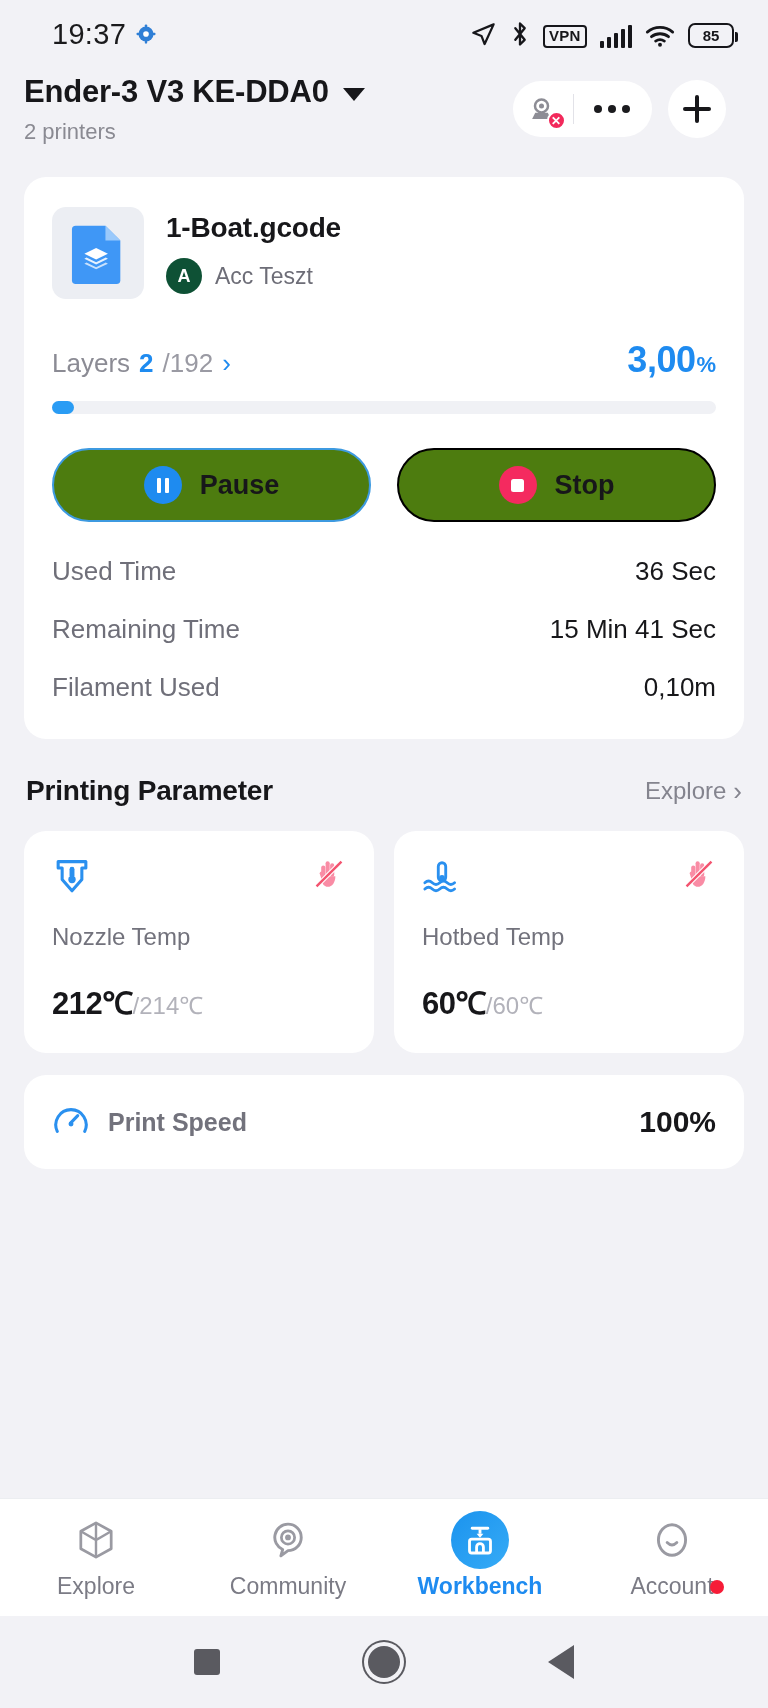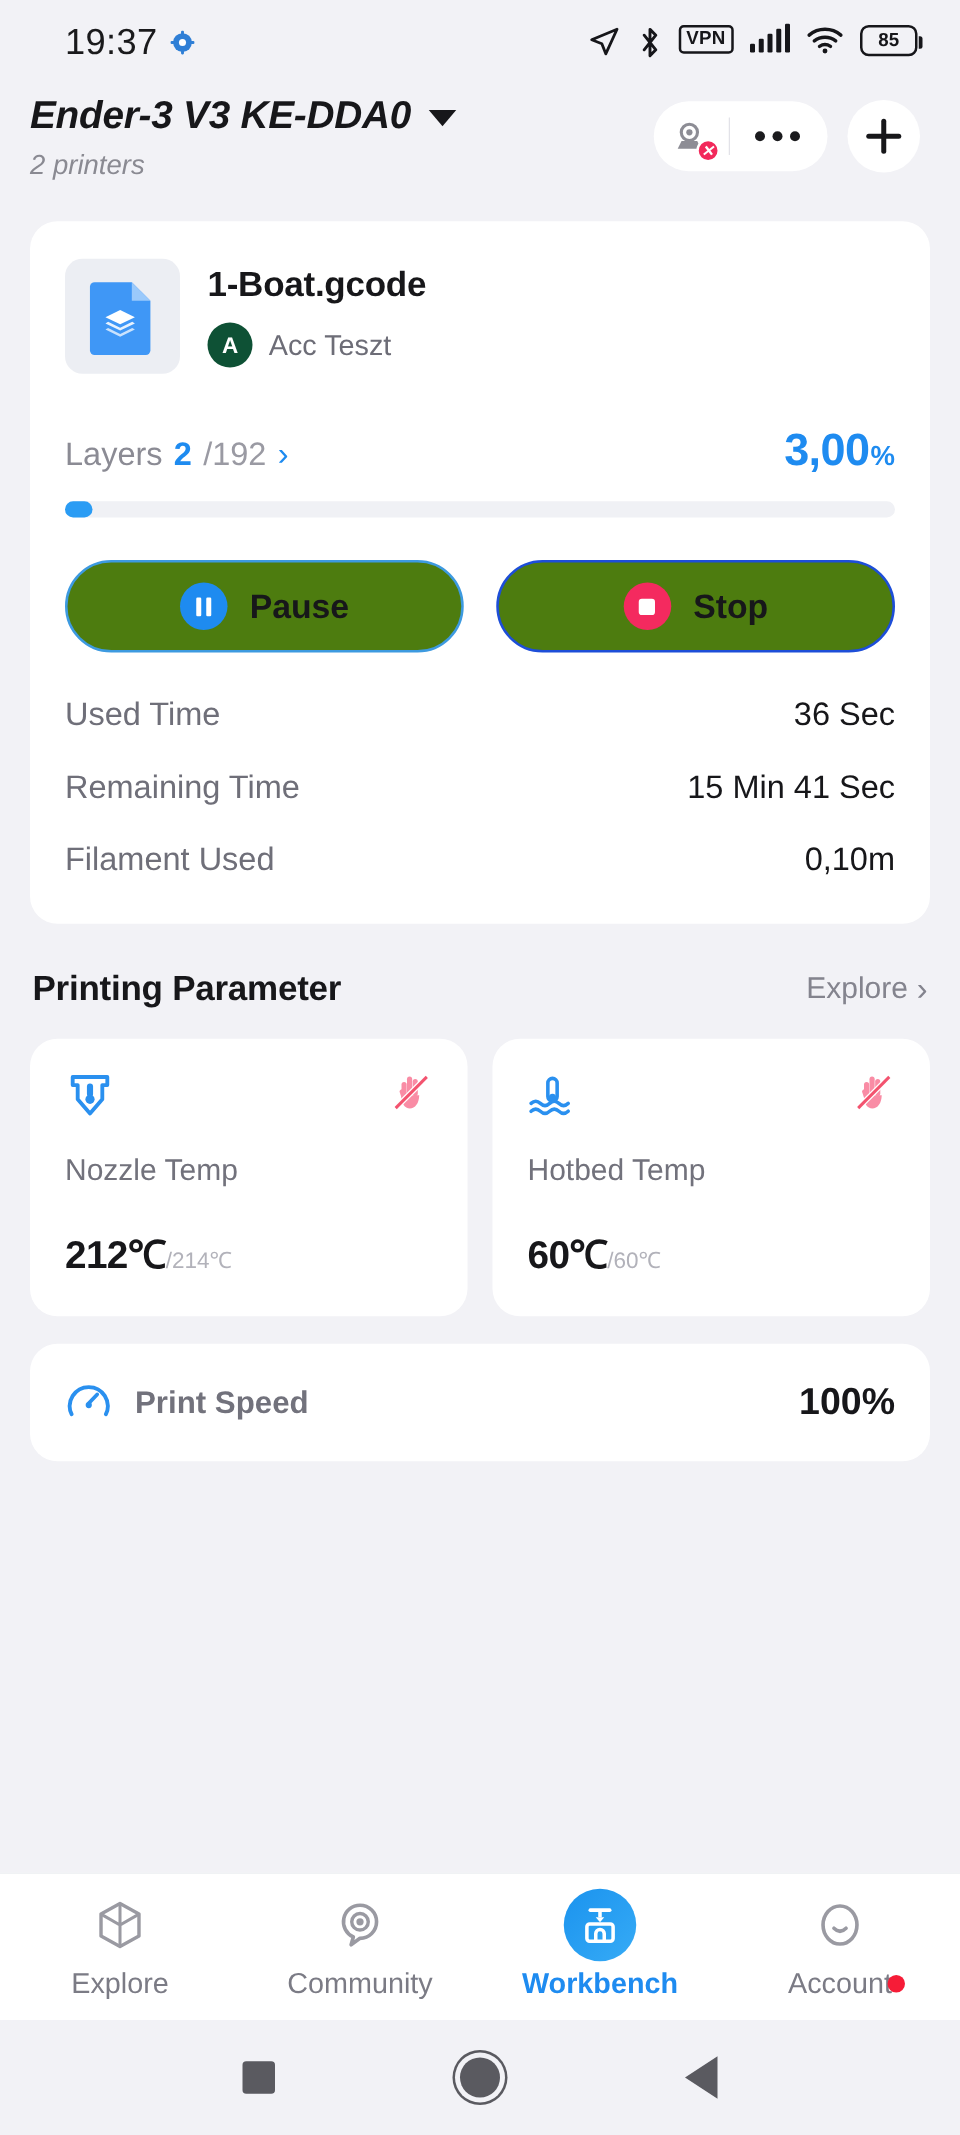--- a/index.html
+++ b/index.html
@@ -12,21 +12,21 @@
   }
   .phone { position: relative; width: 768px; height: 1708px; background: #f2f2f6; display: flex; flex-direction: column; }
 
   
   .statusbar {
     height: 68px; display: flex; align-items: center;
     justify-content: space-between; padding: 0 34px 0 52px; flex: none;
   }
   .sb-left { display: flex; align-items: center; gap: 10px; }
   .sb-time { font-size: 29px; font-weight: 400; color: #1a1a1c; letter-spacing: .3px; }
-  .sb-right { display: flex; align-items: flex-start; gap: 13px; }
+  .sb-right { display: flex; align-items: flex-end; gap: 13px; }
   .vpn-box {
     border: 2.5px solid #16161a; border-radius: 4px;
     font-size: 15px; font-weight: 700; padding: 1px 4px; color: #16161a;
     line-height: 1.12; letter-spacing: .2px;
   }
   .batt {
     width: 46px; height: 25px; border: 2.5px solid #16161a; border-radius: 7px;
     display: flex; align-items: center; justify-content: center; position: relative;
   }
   .batt::after {
@@ -35,21 +35,21 @@
   }
   .batt span { font-size: 15px; font-weight: 700; color: #16161a; }
   .bars { display: flex; align-items: flex-end; gap: 2.5px; height: 22px; }
   .bars i { width: 4.5px; background: #16161a; border-radius: 1px; display: block; }
   .bars i:nth-child(1){height:7px}.bars i:nth-child(2){height:11px}
   .bars i:nth-child(3){height:15px}.bars i:nth-child(4){height:19px}.bars i:nth-child(5){height:23px}
 
   
   .appbar {
     display: flex; align-items: flex-start; justify-content: space-between;
-    padding: 6px 32px 0 24px; flex: none; font-style: italic;
+    padding: 6px 42px 0 24px; flex: none;
   }
   .printer-title { display: flex; align-items: center; gap: 14px; }
   .printer-name { font-size: 31px; font-weight: 700; color: #17171a; letter-spacing: -.2px; }
   .caret { width: 0; height: 0; border-left: 11px solid transparent; border-right: 11px solid transparent; border-top: 13px solid #17171a; margin-top: 5px; }
   .printer-sub { font-size: 22px; color: #8a8a92; margin-top: 9px; }
   .appbar-actions { display: flex; align-items: center; gap: 16px; margin-top: 6px; }
   .pill {
     height: 56px; background: #fff; border-radius: 28px; display: flex;
     align-items: center; padding: 0 8px; gap: 2px;
   }
@@ -102,21 +102,21 @@
   .progress { height: 13px; background: #f0f1f5; border-radius: 7px; margin-top: 20px; position: relative; }
   .progress-fill { position: absolute; left: 0; top: 0; bottom: 0; background: #2a9cf4; border-radius: 7px; min-width: 22px; }
 
   .btn-row { display: flex; gap: 26px; margin-top: 34px; }
   .btn {
     flex: 1; height: 74px; border-radius: 37px; background: #4d7c0f;
     display: flex; align-items: center; justify-content: center; gap: 18px;
     font-size: 27px; font-weight: 700; color: #17171a;
   }
   .btn-pause { border: 2px solid #3d9ae0; }
-  .btn-stop  { border: 2px solid #1d4ed8; justify-content: center; }
+  .btn-stop  { border: 2px solid #000000; justify-content: center; }
   .icon-circle { width: 38px; height: 38px; border-radius: 50%; display: flex; align-items: center; justify-content: center; flex: none; }
   .ic-pause { background: #1e8bf0; }
   .ic-pause i { width: 4px; height: 15px; background: #fff; border-radius: 1px; display: inline-block; margin: 0 1.8px; }
   .ic-stop { background: #f42a5f; }
   .ic-stop i { width: 13px; height: 13px; background: #fff; border-radius: 2.5px; display: block; }
 
   .stats { margin-top: 34px; display: flex; flex-direction: column; gap: 27px; }
   .stat-row { display: flex; align-items: baseline; justify-content: space-between; }
   .stat-label { font-size: 26px; color: #6f6f79; }
   .stat-value { font-size: 26px; color: #17171a; }
@@ -127,21 +127,21 @@
   .settings-link { display: flex; align-items: center; gap: 7px; font-size: 24px; color: #84848e; }
   .settings-link .chev { font-size: 26px; color: #84848e; line-height: 1; }
 
   
   .temp-grid { display: flex; gap: 20px; margin-top: 24px; }
   .temp-card { flex: 1; background: #fff; border-radius: 22px; padding: 26px 28px 30px; position: relative; }
   .temp-top { display: flex; align-items: flex-start; justify-content: space-between; }
   .temp-label { font-size: 24px; color: #72727c; margin-top: 26px; }
   .temp-vals { display: flex; align-items: baseline; margin-top: 30px; }
   .temp-cur { font-size: 31px; font-weight: 700; color: #17171a; letter-spacing: -.5px; }
-  .temp-tgt { font-size: 18px; color: #b2b2ba; }
+  .temp-tgt { font-size: 24px; color: #b2b2ba; }
 
   
   .speed-card { margin-top: 22px; padding: 28px 28px; display: flex; align-items: center; justify-content: space-between; }
   .speed-left { display: flex; align-items: center; gap: 18px; }
   .speed-label { font-size: 25px; color: #72727c; font-weight: bold; }
   .speed-value { font-size: 30px; font-weight: 700; color: #17171a; }
 
   
   .tabbar {
     flex: none; background: #fff; height: 118px; display: flex;

